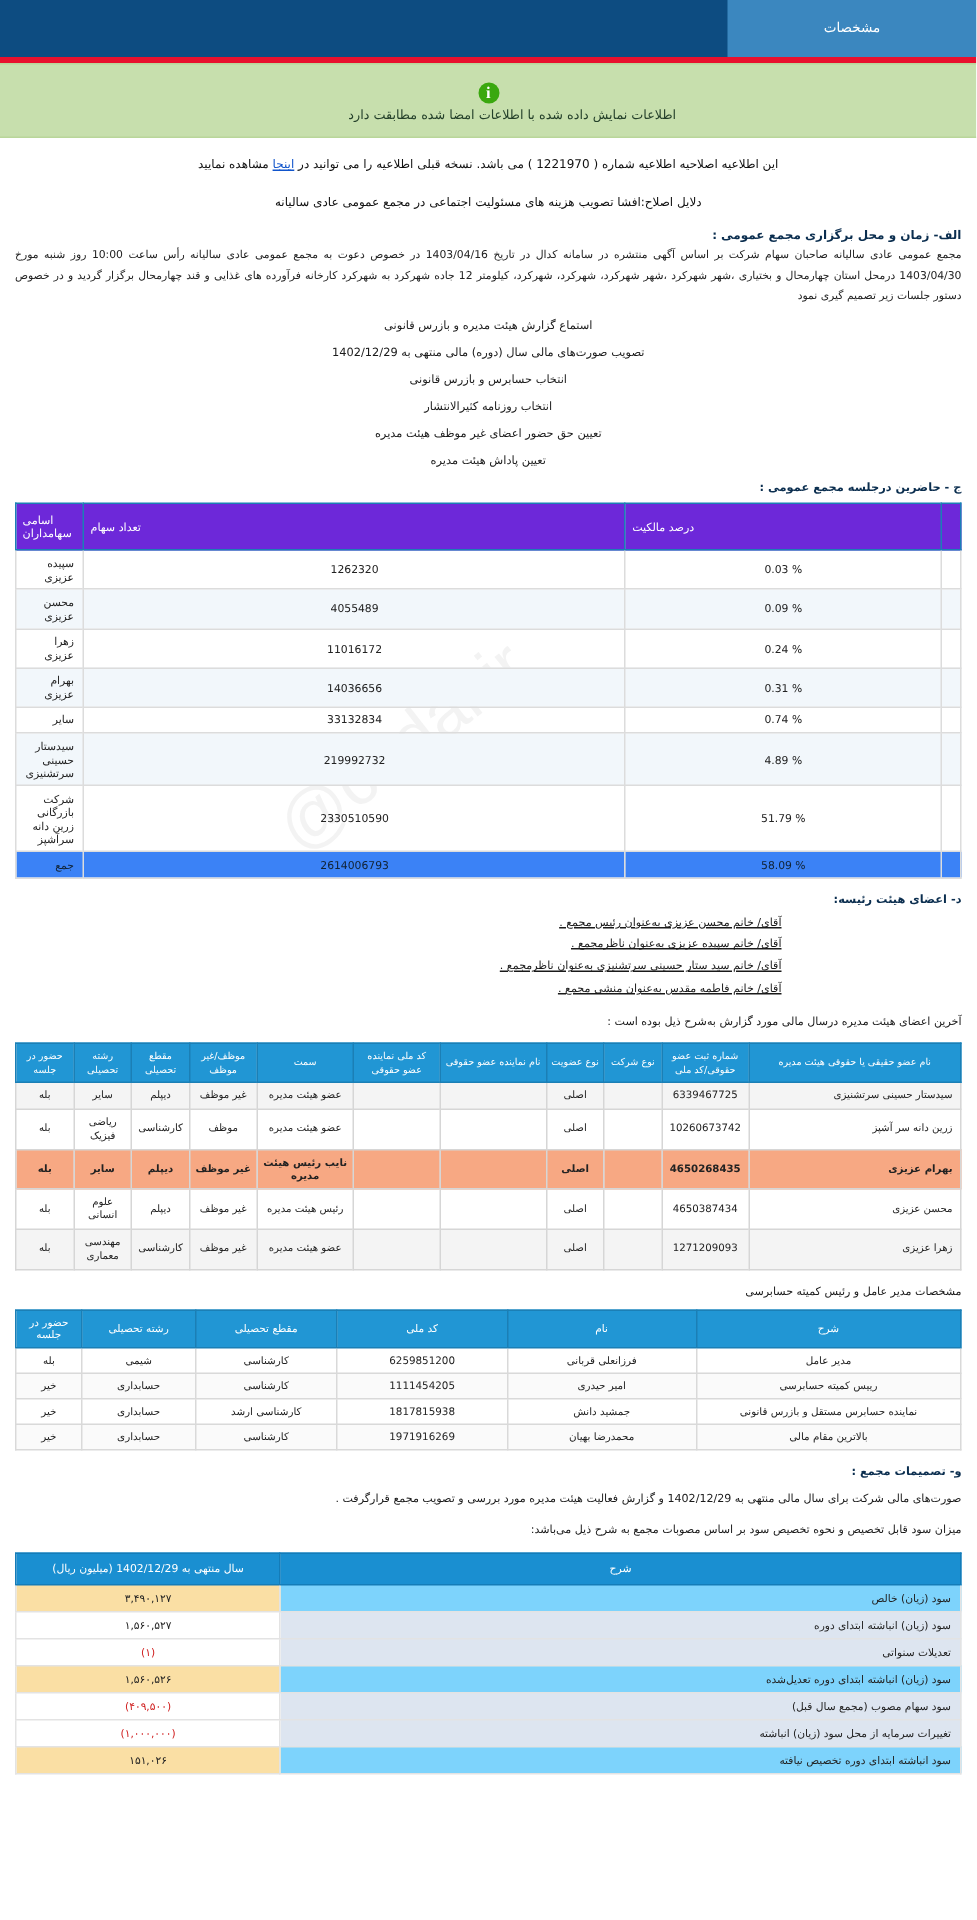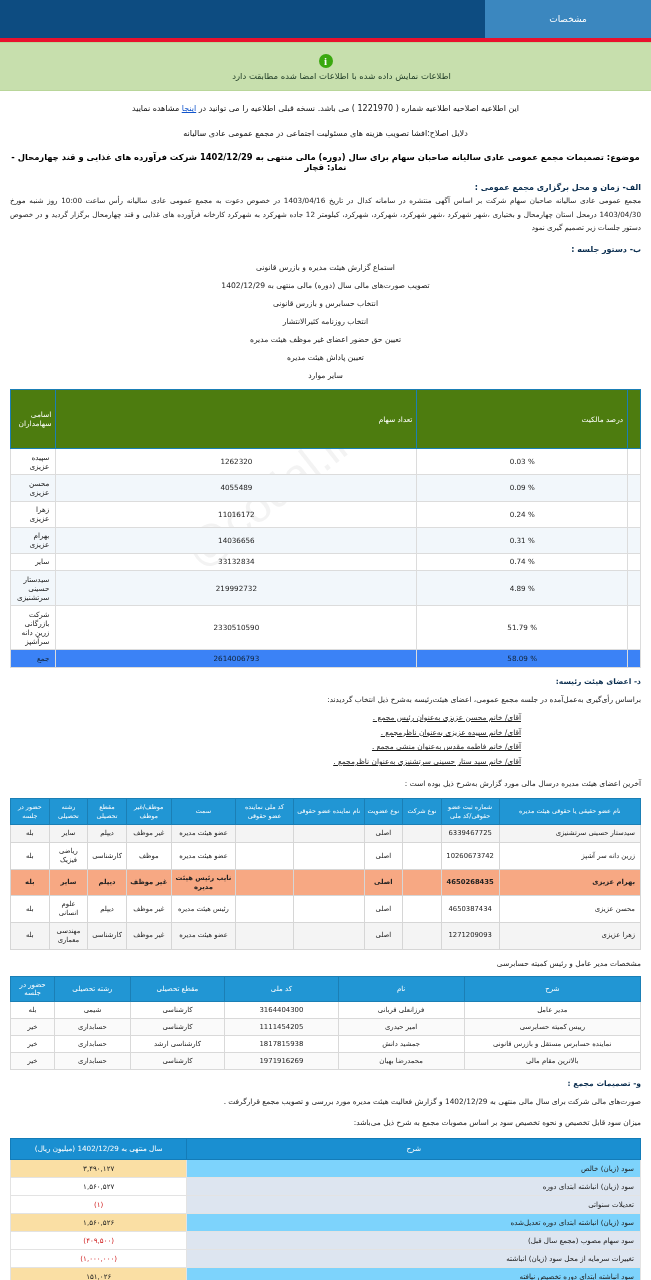--- a/index.html
+++ b/index.html
@@ -47,22 +47,22 @@
   .sec-title-small { font-weight: bold; font-size: 7.6px; color: #0b2e4f; margin-top: 9px; text-align: right; }
   .para { font-size: 7.2px; color: #222; line-height: 1.85; text-align: justify; margin-top: 2px; }
   .agenda { font-size: 7.6px; color: #1a1a1a; text-align: center; margin: 9px 0; }
   .indent-list { font-size: 7.4px; color: #1a1a1a; line-height: 2.0; margin-top: 4px; padding-right: 120px; text-align: right; text-decoration: underline;}
   .note-line { font-size: 7.4px; color: #1a1a1a; text-align: right; margin-top: 7px; line-height: 1.9; }
 
   
   table { border-collapse: collapse; width: 100%; font-size: 7.2px; }
   .tbl-share { margin-top: 6px; }
   .tbl-share th {
-    background: #4d7c0f; color: #fff; font-weight: normal;
-    border: 1px solid #1b7fb5; padding: 20px 4px; font-size: 7.4px; text-align: right;
+    background: #6d28d9; color: #fff; font-weight: normal;
+    border: 1px solid #1b7fb5; padding: 6px 4px; font-size: 7.4px; text-align: left;
   }
   .tbl-share td {
     border: 1px solid #dcdcdc; padding: 3.6px 6px; color: #222; text-align: center;
   }
   .tbl-share td.name { text-align: right; }
   .tbl-share tr:nth-child(even) td { background: #f2f7fb; }
   .tbl-share tr.total td { background: #3b82f6; color: #123; }
   .col-narrow { width: 18px; }
 
   .tbl-board { margin-top: 7px; border: 1px solid #3a3a3a; }
@@ -131,36 +131,34 @@
 
   <div class="wrap">
 
     <div class="center-line">
       <span>این اطلاعیه اصلاحیه اطلاعیه شماره ( 1221970 ) می باشد. نسخه قبلی اطلاعیه را می توانید در</span>
       <a href="#">اینجا</a>
       <span>مشاهده نمایید</span>
     </div>
     <div class="center-line">دلایل اصلاح:افشا تصویب هزینه های مسئولیت اجتماعی در مجمع عمومی عادی سالیانه</div>
 
-    <div class="subject">موضوع: تصمیمات مجمع عمومی عادی سالیانه صاحبان سهام برای سال (دوره) مالی منتهی به 1402/12/29 شرکت فرآورده های غذایی و قند چهارمحال - نماد: قچار</div>
 
     <div class="sec-title">الف- زمان و محل برگزاری مجمع عمومی :</div>
     <div class="para">مجمع عمومی عادی سالیانه صاحبان سهام شرکت بر اساس آگهی منتشره در سامانه کدال در تاریخ 1403/04/16 در خصوص دعوت به مجمع عمومی عادی سالیانه رأس ساعت 10:00 روز شنبه مورخ 1403/04/30 درمحل استان چهارمحال و بختیاری ،شهر شهرکرد ،شهر شهرکرد، شهرکرد، شهرکرد، کیلومتر 12 جاده شهرکرد به شهرکرد کارخانه فرآورده های غذایی و قند چهارمحال برگزار گردید و در خصوص دستور جلسات زیر تصمیم گیری نمود</div>
 
-    <div class="sec-title">ب- دستور جلسه :</div>
     <div>
       <div class="agenda">استماع گزارش هیئت مدیره و بازرس قانونی</div>
       <div class="agenda">تصویب صورت‌های مالی سال (دوره) مالی منتهی به 1402/12/29</div>
       <div class="agenda">انتخاب حسابرس و بازرس قانونی</div>
       <div class="agenda">انتخاب روزنامه کثیرالانتشار</div>
       <div class="agenda">تعیین حق حضور اعضای غیر موظف هیئت مدیره</div>
       <div class="agenda">تعیین پاداش هیئت مدیره</div>
-      <div class="agenda">سایر موارد</div>
     </div>
 
+    <div class="sec-title-small">ج - حاضرین درجلسه مجمع عمومی :</div>
     <table class="tbl-share">
       <thead>
         <tr>
           <th class="col-narrow"></th>
           <th style="width:35%">درصد مالکیت</th>
           <th style="width:60%">تعداد سهام</th>
           <th>اسامی سهامداران</th>
         </tr>
       </thead>
       <tbody>
@@ -209,26 +207,25 @@
         <tr class="total">
             <td></td>
             <td>% 58.09</td>
             <td>2614006793</td>
             <td class="name">جمع</td>
           </tr>
       </tbody>
     </table>
 
     <div class="sec-title-small">د- اعضای هیئت رئیسه:</div>
-    <div class="note-line">براساس رأی‌گیری به‌عمل‌آمده در جلسه مجمع عمومی، اعضای هیئت‌رئیسه به‌شرح ذیل انتخاب گردیدند:</div>
     <div class="indent-list">
       <div>آقای/ خانم  محسن عزیزی  به‌عنوان رئیس مجمع .</div>
       <div>آقای/ خانم  سپیده عزیزی  به‌عنوان ناظرمجمع .</div>
+      <div>آقای/ خانم  سید ستار حسینی سرتشنیزی  به‌عنوان ناظرمجمع .</div>
       <div>آقای/ خانم  فاطمه مقدس  به‌عنوان منشی مجمع .</div>
-      <div>آقای/ خانم  سید ستار حسینی سرتشنیزی  به‌عنوان ناظرمجمع .</div>
     </div>
 
     <div class="note-line">آخرین اعضای هیئت مدیره درسال مالی مورد گزارش به‌شرح ذیل بوده است :</div>
     <table class="tbl-board">
       <thead>
         <tr>
           <th style="width:22%">نام عضو حقیقی یا حقوقی هیئت مدیره</th>
           <th style="width:9%">شماره ثبت عضو حقوقی/کد ملی</th>
           <th style="width:6%">نوع شرکت</th>
           <th style="width:6%">نوع عضویت</th>
@@ -319,21 +316,21 @@
           <th style="width:18%">کد ملی</th>
           <th style="width:15%">مقطع تحصیلی</th>
           <th style="width:12%">رشته تحصیلی</th>
           <th style="width:10%">حضور در جلسه</th>
         </tr>
       </thead>
       <tbody>
         <tr>
           <td class="desc">مدیر عامل</td>
           <td>فرزانعلی قربانی</td>
-          <td>3164404300</td>
+          <td>6259851200</td>
           <td>کارشناسی</td>
           <td>شیمی</td>
           <td>بله</td>
         </tr>
         <tr>
           <td class="desc">رییس کمیته حسابرسی</td>
           <td>امیر حیدری</td>
           <td>1111454205</td>
           <td>کارشناسی</td>
           <td>حسابداری</td>

